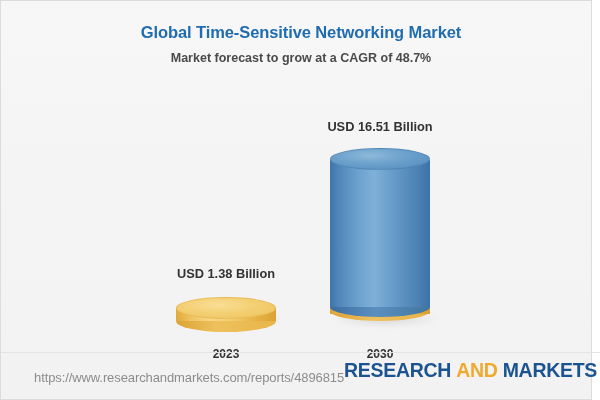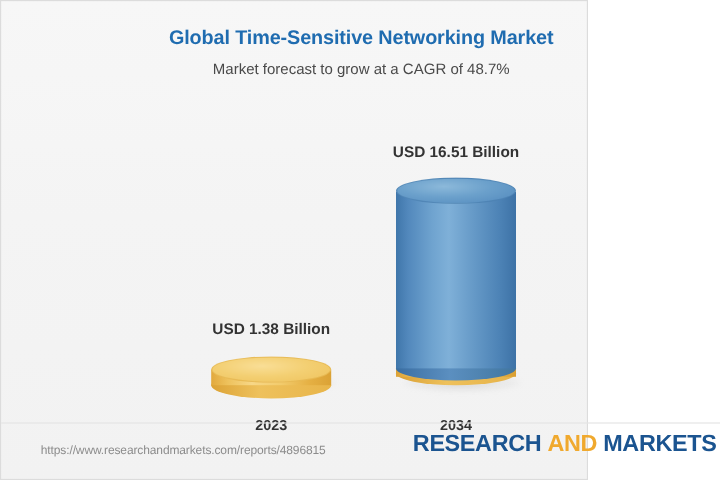--- a/index.html
+++ b/index.html
@@ -9,21 +9,21 @@
   body {
     width: 600px;
     height: 400px;
     font-family: "Liberation Sans", sans-serif;
     background: #ffffff;
     overflow: hidden;
   }
 
   #card {
     position: relative;
-    width: 490px;
+    width: 592px;
     height: 400px;
     box-sizing: border-box;
     border: 1px solid #dcdcdc;
     background: linear-gradient(180deg, #f7f7f7 0%, #f4f4f4 45%, #f2f2f2 100%);
   }
 
   
   #header {
     position: absolute;
     left: 0;
@@ -36,21 +36,21 @@
     padding-top: 22px;
     font-size: 16.5px;
     font-weight: bold;
     color: #1f6cb0;
     letter-spacing: -0.1px;
   }
   #chart-subtitle {
     margin: 0;
     padding-top: 9px;
     font-size: 12.5px;
-    font-weight: normal;
+    font-weight: bold;
     color: #4a4a4a;
   }
 
   
   #plot {
     position: absolute;
     left: 0;
     top: 88px;
     width: 600px;
     height: 250px;
@@ -198,21 +198,21 @@
     bottom: 0;
     width: 600px;
     height: 47px;
     border-top: 1px solid #e4e4e4;
     box-sizing: border-box;
   }
   #footer-url {
     position: absolute;
     left: 33px;
     top: 17px;
-    font-size: 10px;
+    font-size: 13px;
     color: #8c8c8c;
     letter-spacing: -0.1px;
   }
   #logo {
     position: absolute;
     right: 4px;
     top: 8px;
     text-align: right;
     line-height: 1;
   }
@@ -265,21 +265,21 @@
       <div class="cyl-shadow" id="shadow-2030"></div>
 
       <div class="cyl" id="cyl-2030">
         <div class="base-bottom"></div>
         <div class="base-body"></div>
         <div class="blue-bottom"></div>
         <div class="blue-body"></div>
         <div class="cyl-top"></div>
       </div>
 
-      <div class="axis-label">2034</div>
+      <div class="axis-label">2030</div>
     </div>
 
   </div>
 
   <div id="footer">
     <div id="footer-url">https://www.researchandmarkets.com/reports/4896815</div>
 
     <div id="logo">
       <div id="logo-wordmark"><span class="logo-blue">RESEARCH</span><span>&nbsp;</span><span class="logo-gold">AND</span><span>&nbsp;</span><span class="logo-blue">MARKETS</span></div>
     </div>

